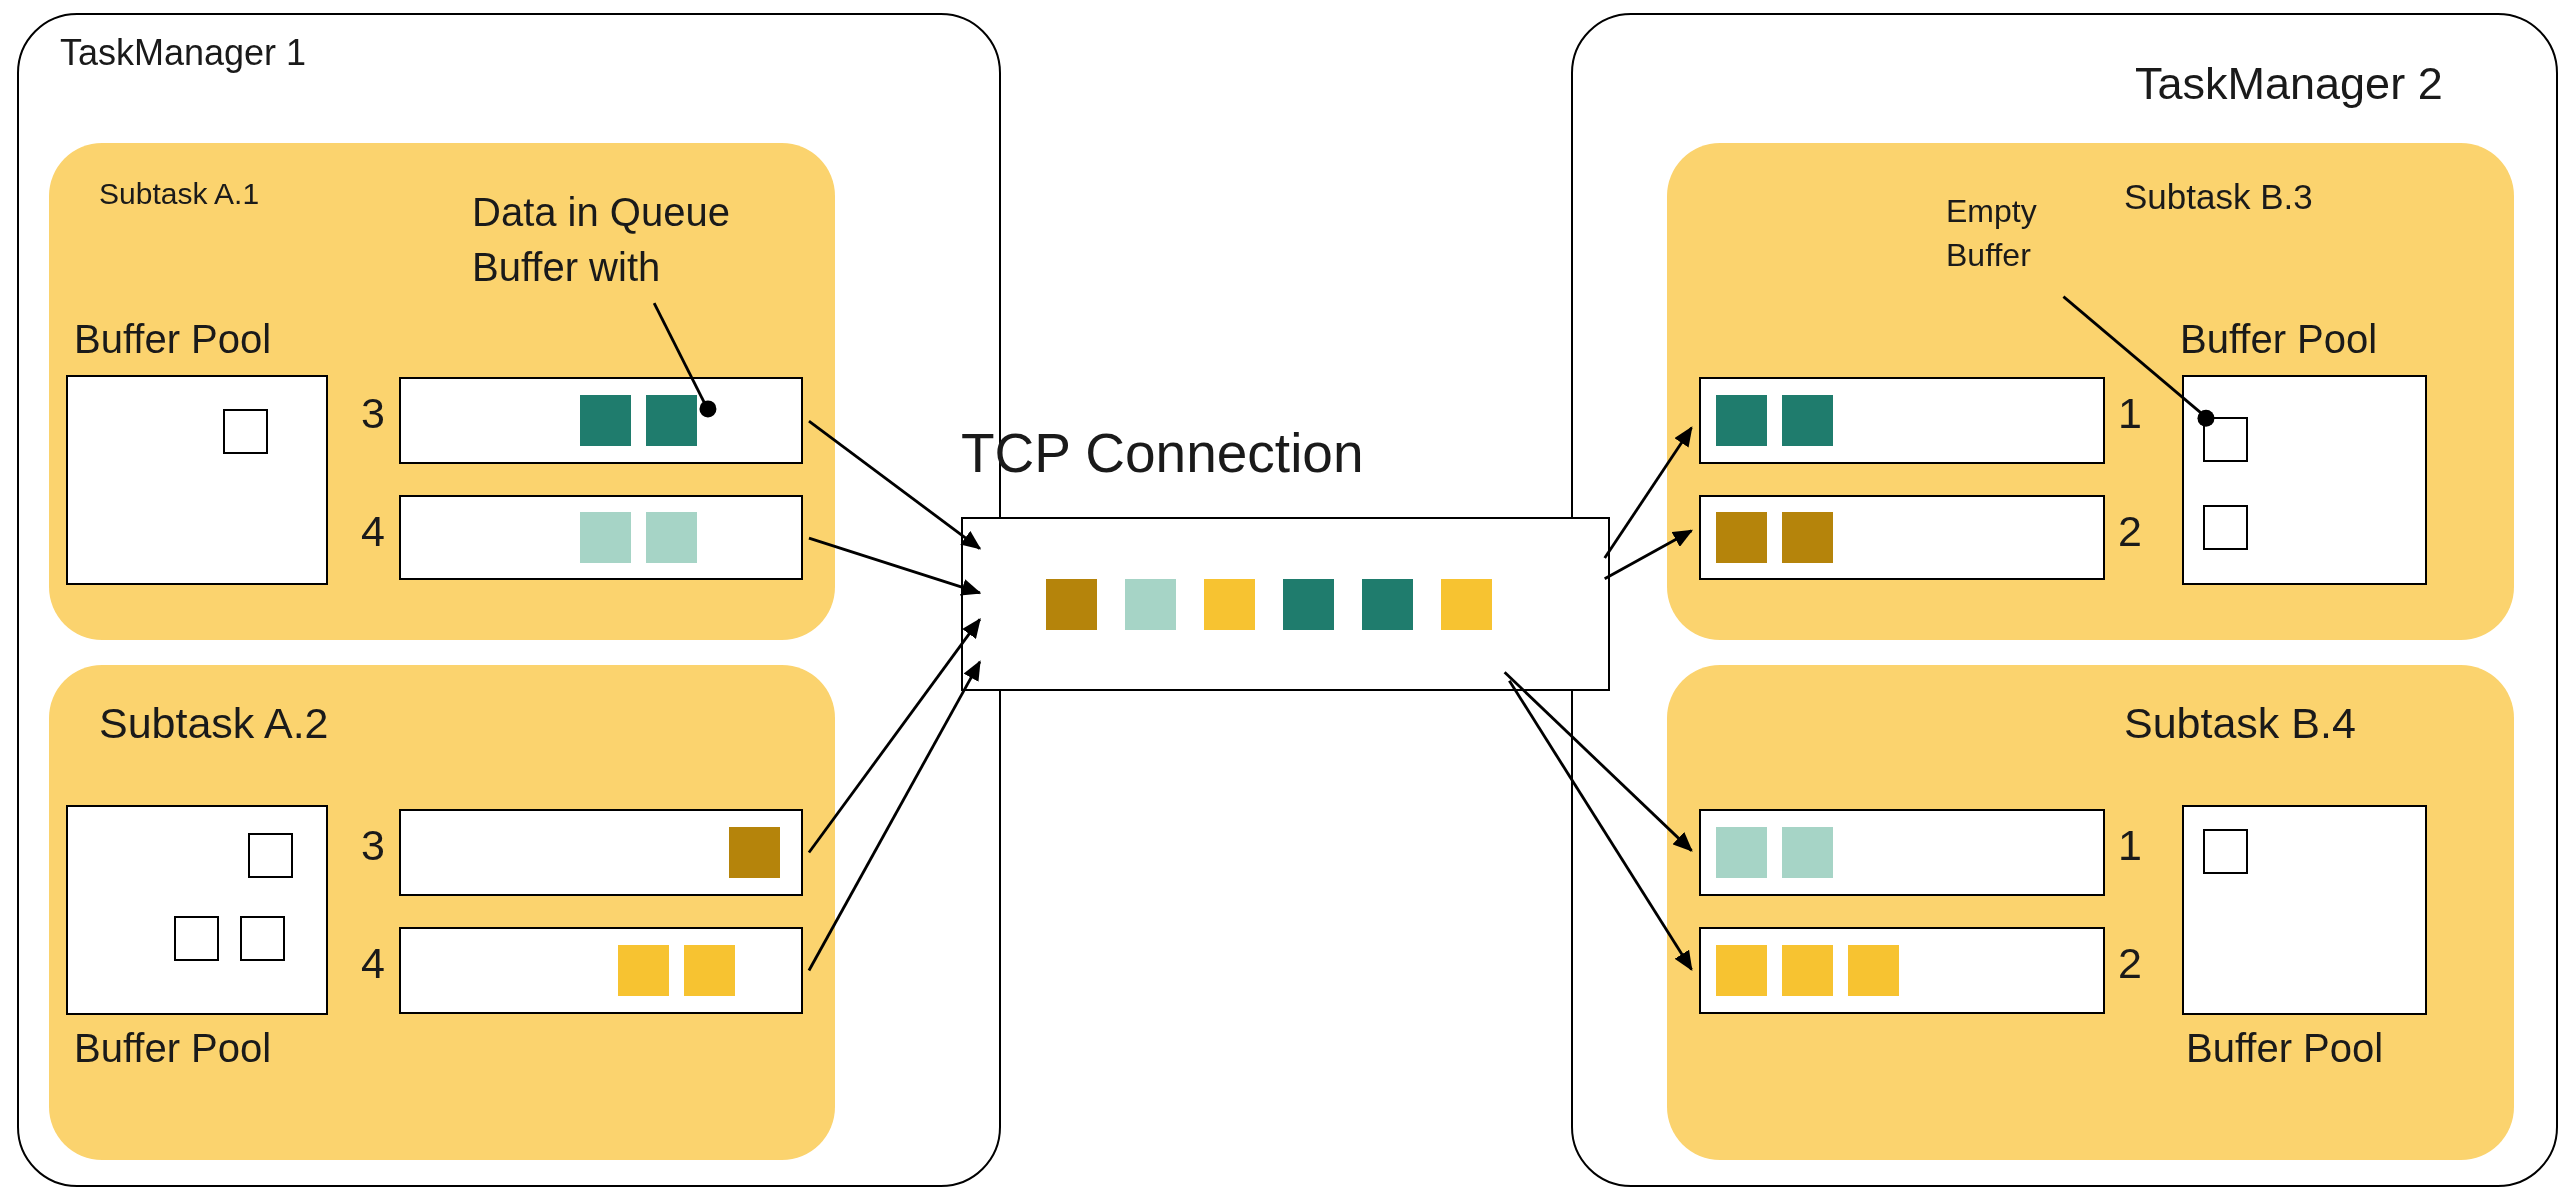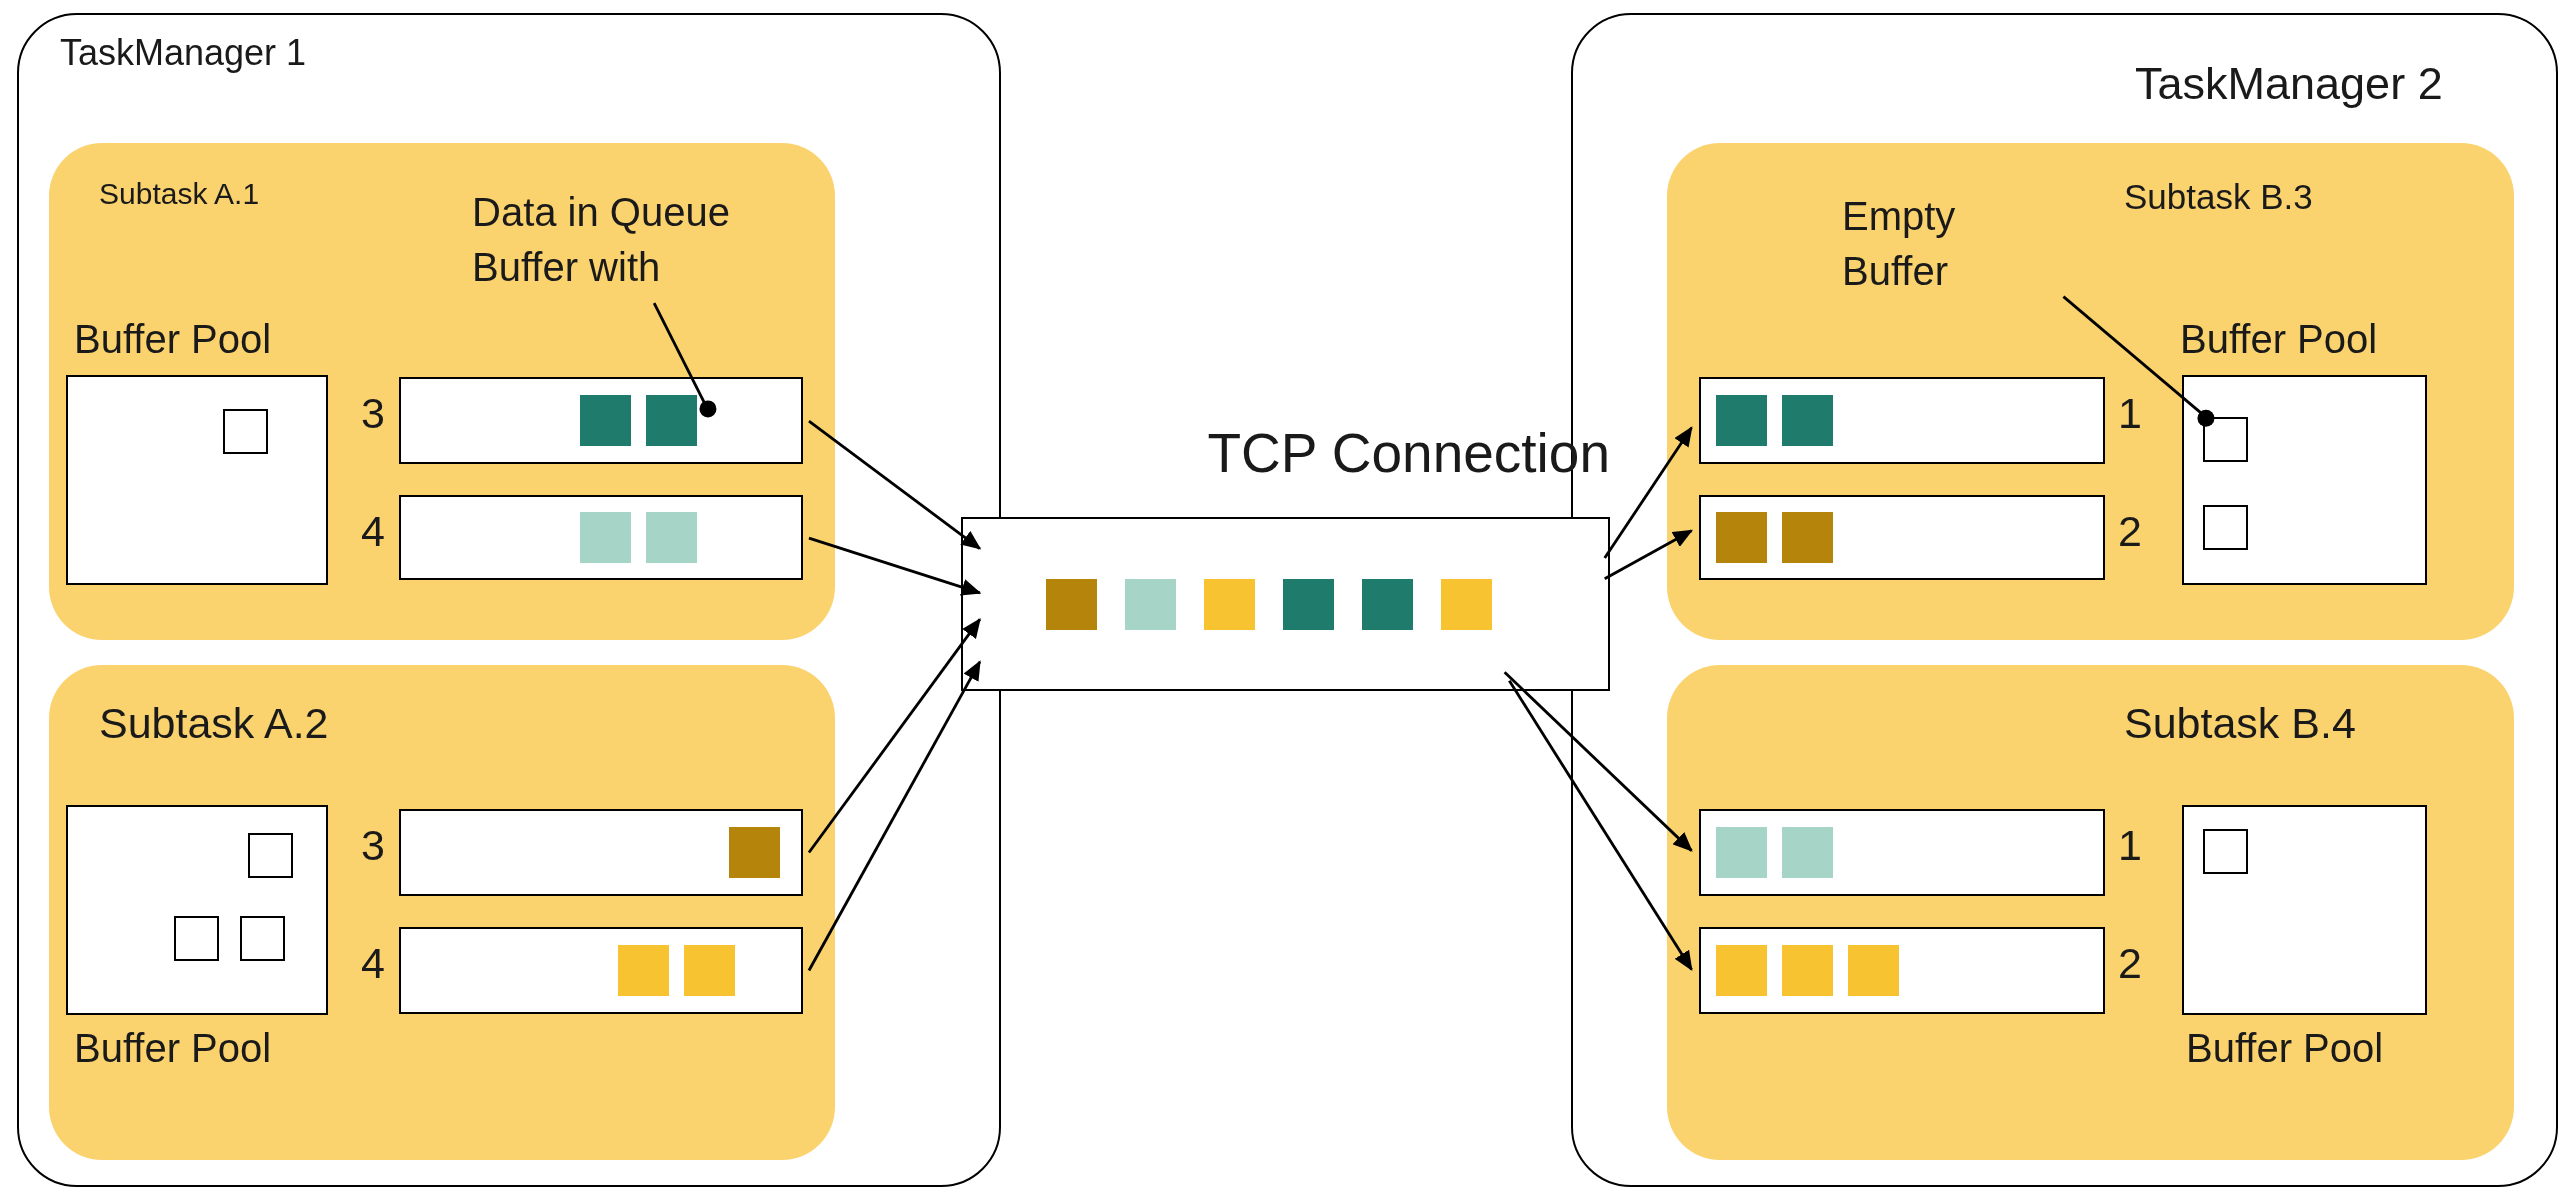--- a/index.html
+++ b/index.html
@@ -71,27 +71,27 @@
   #a1-q3-num { left:311px;  top:389px; }
   #a1-q4-num { left:311px;  top:507px; }
   #a2-q3-num { left:311px;  top:821px; }
   #a2-q4-num { left:311px;  top:939px; }
   #b3-q1-num { left:2118px; top:389px; }
   #b3-q2-num { left:2118px; top:507px; }
   #b4-q1-num { left:2118px; top:821px; }
   #b4-q2-num { left:2118px; top:939px; }
 
   
-  #tcp-lbl { left:961px; top:421px; width:649px; text-align:right; font-size:55px; }
+  #tcp-lbl { left:961px; top:421px; width:649px; text-align:left; font-size:55px; }
   #tcp-box { left:961px; top:517px; width:649px; height:174px; }
   #tcp-row { display:flex; align-items:center; gap:28px; padding-left:83px; height:100%; }
 
   
   #ann-bwd { left:472px;  top:185px; font-size:40px; line-height:1.38; }
-  #ann-eb  { left:1842px; top:189px; font-size:40px; line-height:1.38; }
+  #ann-eb  { left:1946px; top:189px; font-size:32px; line-height:1.38; }
 
   
   #arrows { position:absolute; left:0; top:0; width:2576px; height:1201px; pointer-events:none; }
 </style>
 </head>
 <body>
 
 <div class="canvas">
 
   <div class="tm-box" id="tm1-box"></div>

